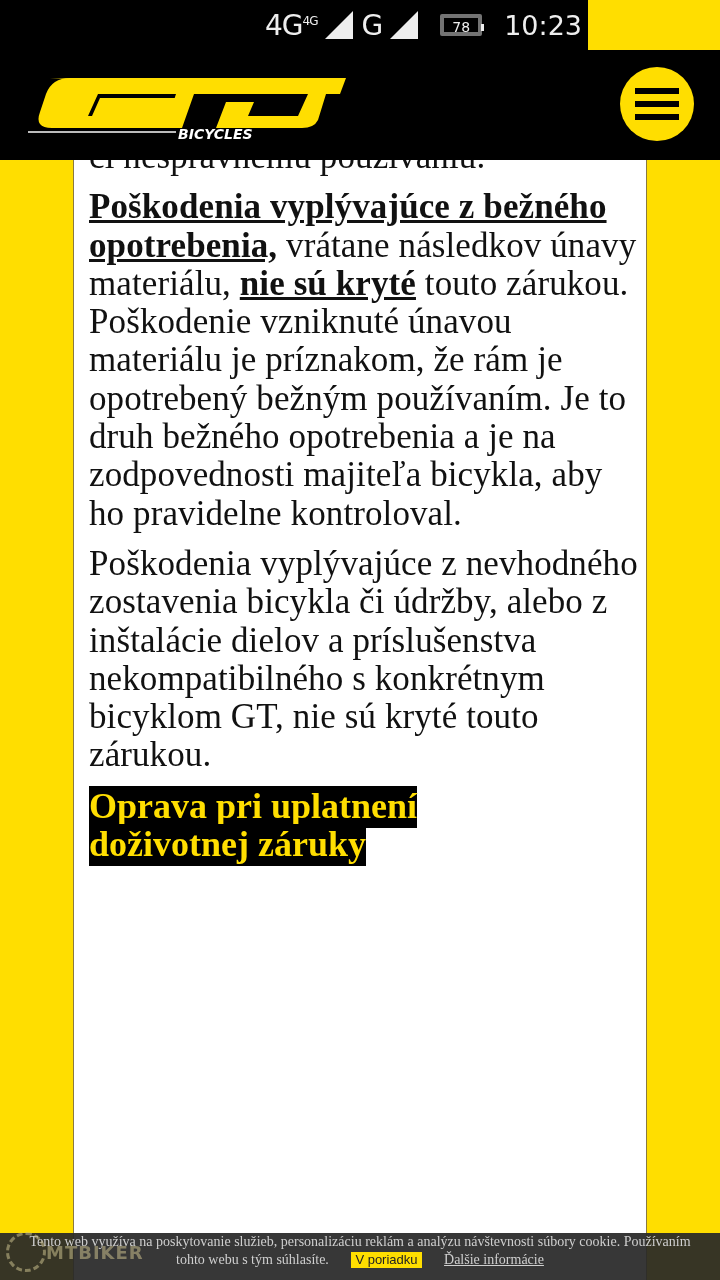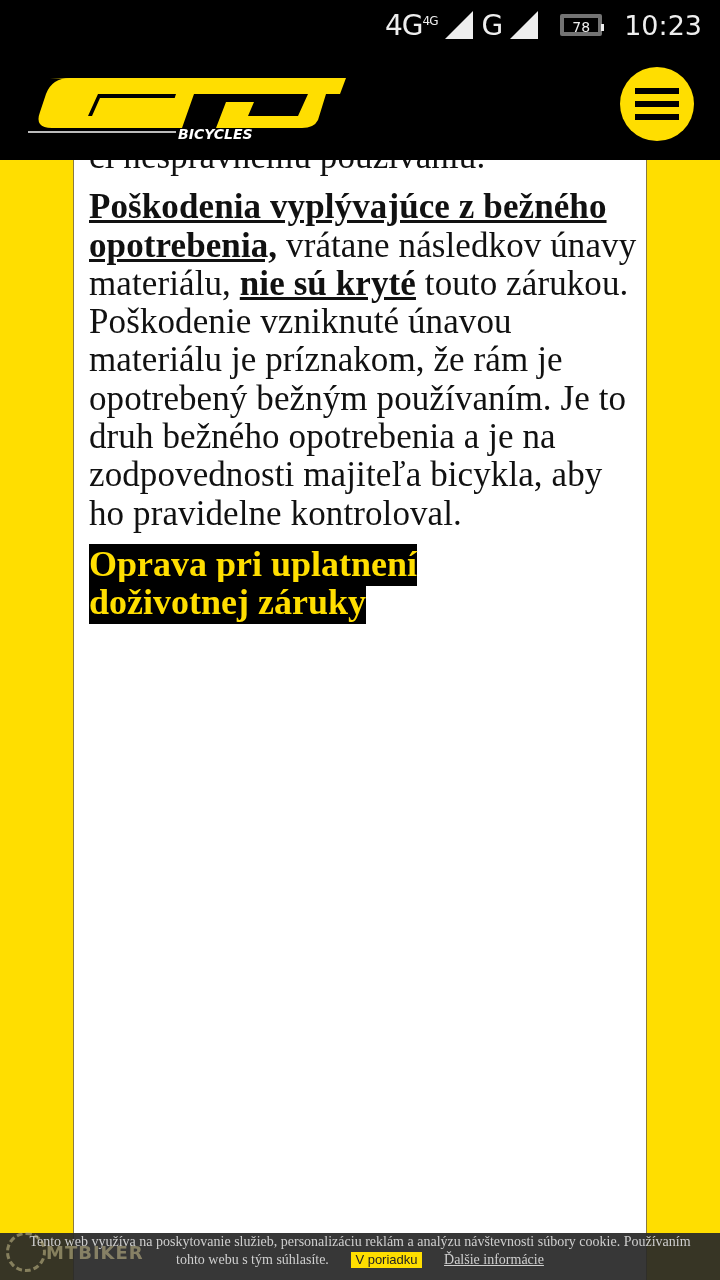--- a/index.html
+++ b/index.html
@@ -21,23 +21,23 @@
     .heading {
       display: inline; background: #000; color: #FFDE00;
       font-size: 36px; line-height: 38px; font-weight: bold;
       padding: 0 0 2px 0;
       box-decoration-break: clone; -webkit-box-decoration-break: clone;
     }
     .heading-wrap { width: 420px; }
 
     
     .statusbar {
-      position: absolute; top: 0; left: 0; width: 720px; height: 50px; background: #000; color: #fff;
+      position: absolute; top: 0; left: 0; width: 588px; height: 50px; background: #000; color: #fff;
       font-family: "DejaVu Sans", sans-serif;
-      display: flex; align-items: center; justify-content: flex-end; padding-right: 18px; gap: 8px;
+      display: flex; align-items: center; justify-content: flex-end; padding-right: 6px; gap: 8px;
       z-index: 10;
     }
     .sb-net { font-size: 28px; color: #eee; letter-spacing: -1px; }
     .sb-net sup { font-size: 12px; }
     .sb-signal { width: 0; height: 0; border-left: 28px solid transparent; border-bottom: 28px solid #eee; }
     .sb-battery {
       width: 42px; height: 22px; border: 4px solid #737373; border-radius: 2px; position: relative;
       font-size: 14px; color: #eee; text-align: center; line-height: 18px; margin-left: 14px;
     }
     .sb-battery::after { content: ""; position: absolute; right: -6px; top: 6px; width: 3px; height: 7px; background: #eee; }
@@ -98,20 +98,21 @@
   <div class="menu-btn">
     <span></span>
     <span></span>
     <span></span>
   </div>
 </div>
 
 <div class="content">
   <p class="first-line">či nesprávnemu používaniu.</p>
   <p><b>Poškodenia vyplývajúce z bežného opotrebenia,</b><span> vrátane následkov únavy materiálu, </span><b>nie sú kryté</b><span> touto zárukou. Poškodenie vzniknuté únavou materiálu je príznakom, že rám je opotrebený bežným používaním. Je to druh bežného opotrebenia a je na zodpovednosti majiteľa bicykla, aby ho pravidelne kontroloval.</span></p>
+  <p>Poškodenia vyplývajúce z nevhodného zostavenia bicykla či údržby, alebo z inštalácie dielov a príslušenstva nekompatibilného s konkrétnym bicyklom GT, nie sú kryté touto zárukou.</p>
   <div class="heading-wrap"><h2 class="heading">Oprava pri uplatnení doživotnej záruky</h2></div>
 </div>
 
 <div class="cookie">
   <div>Tento web využíva na poskytovanie služieb, personalizáciu reklám a analýzu návštevnosti súbory cookie. Používaním</div>
   <div>
     <span>tohto webu s tým súhlasíte.</span>
     <span class="ok">V poriadku</span>
     <span class="more">Ďalšie informácie</span>
   </div>

